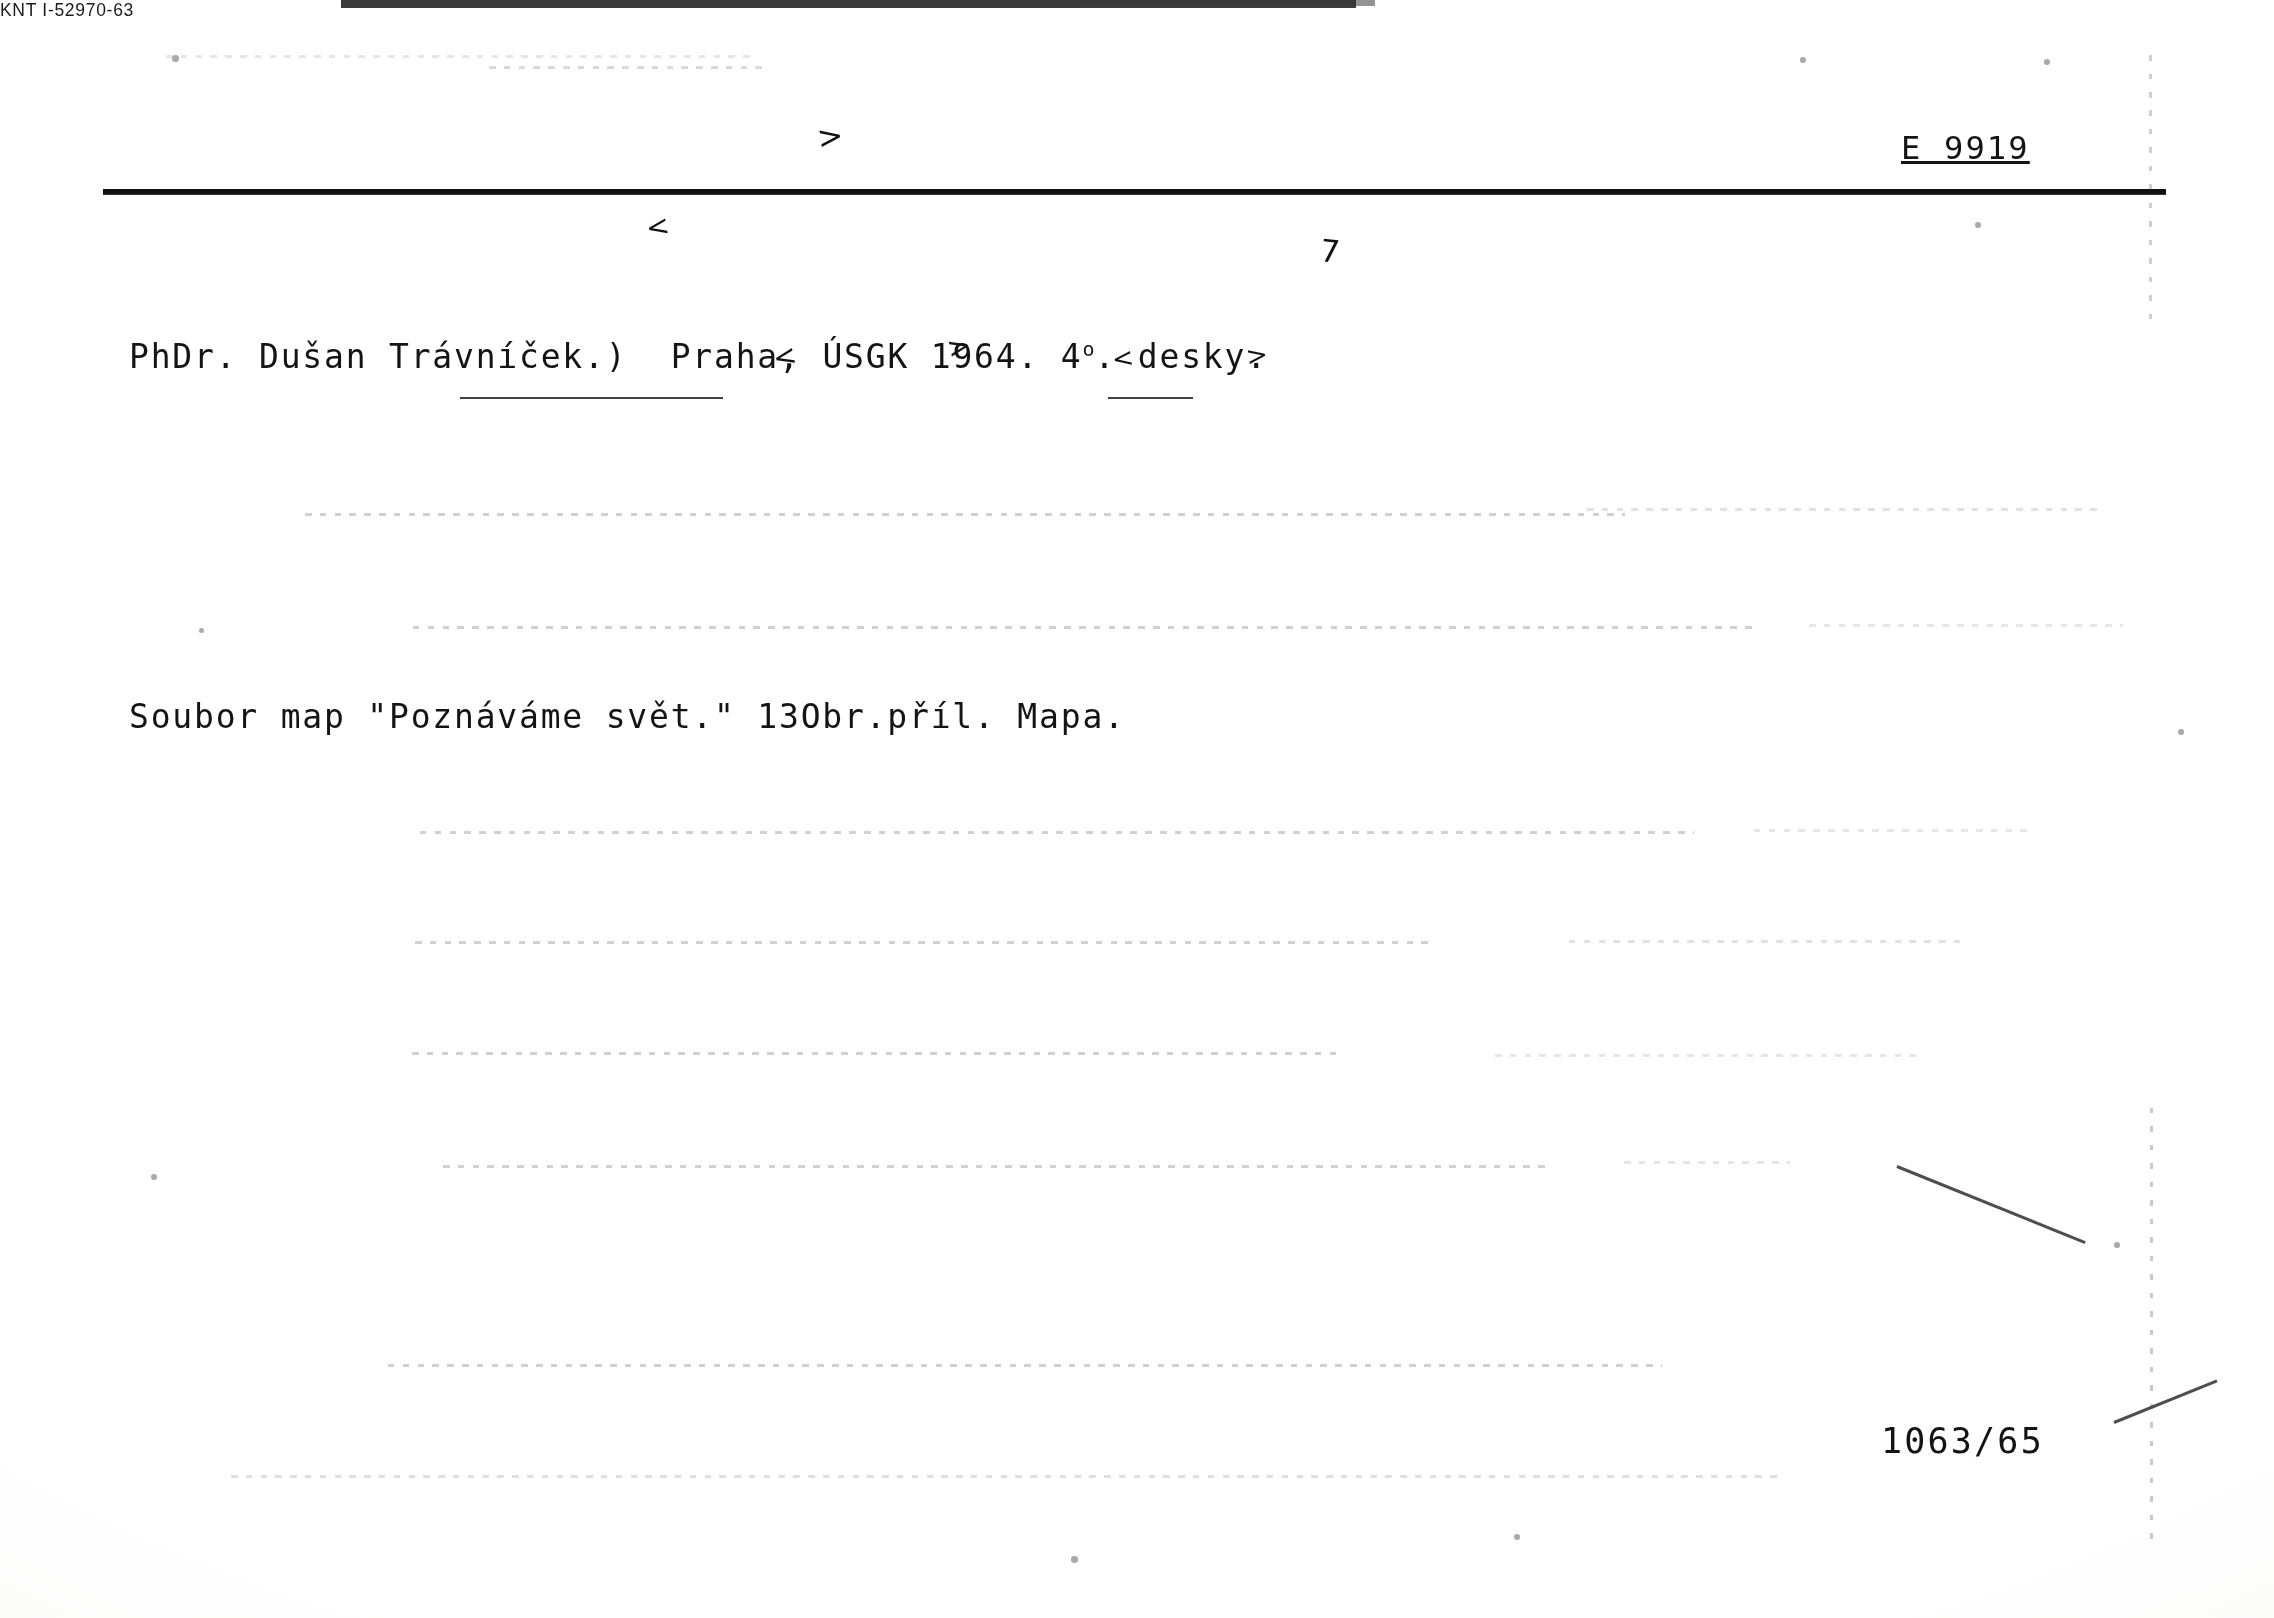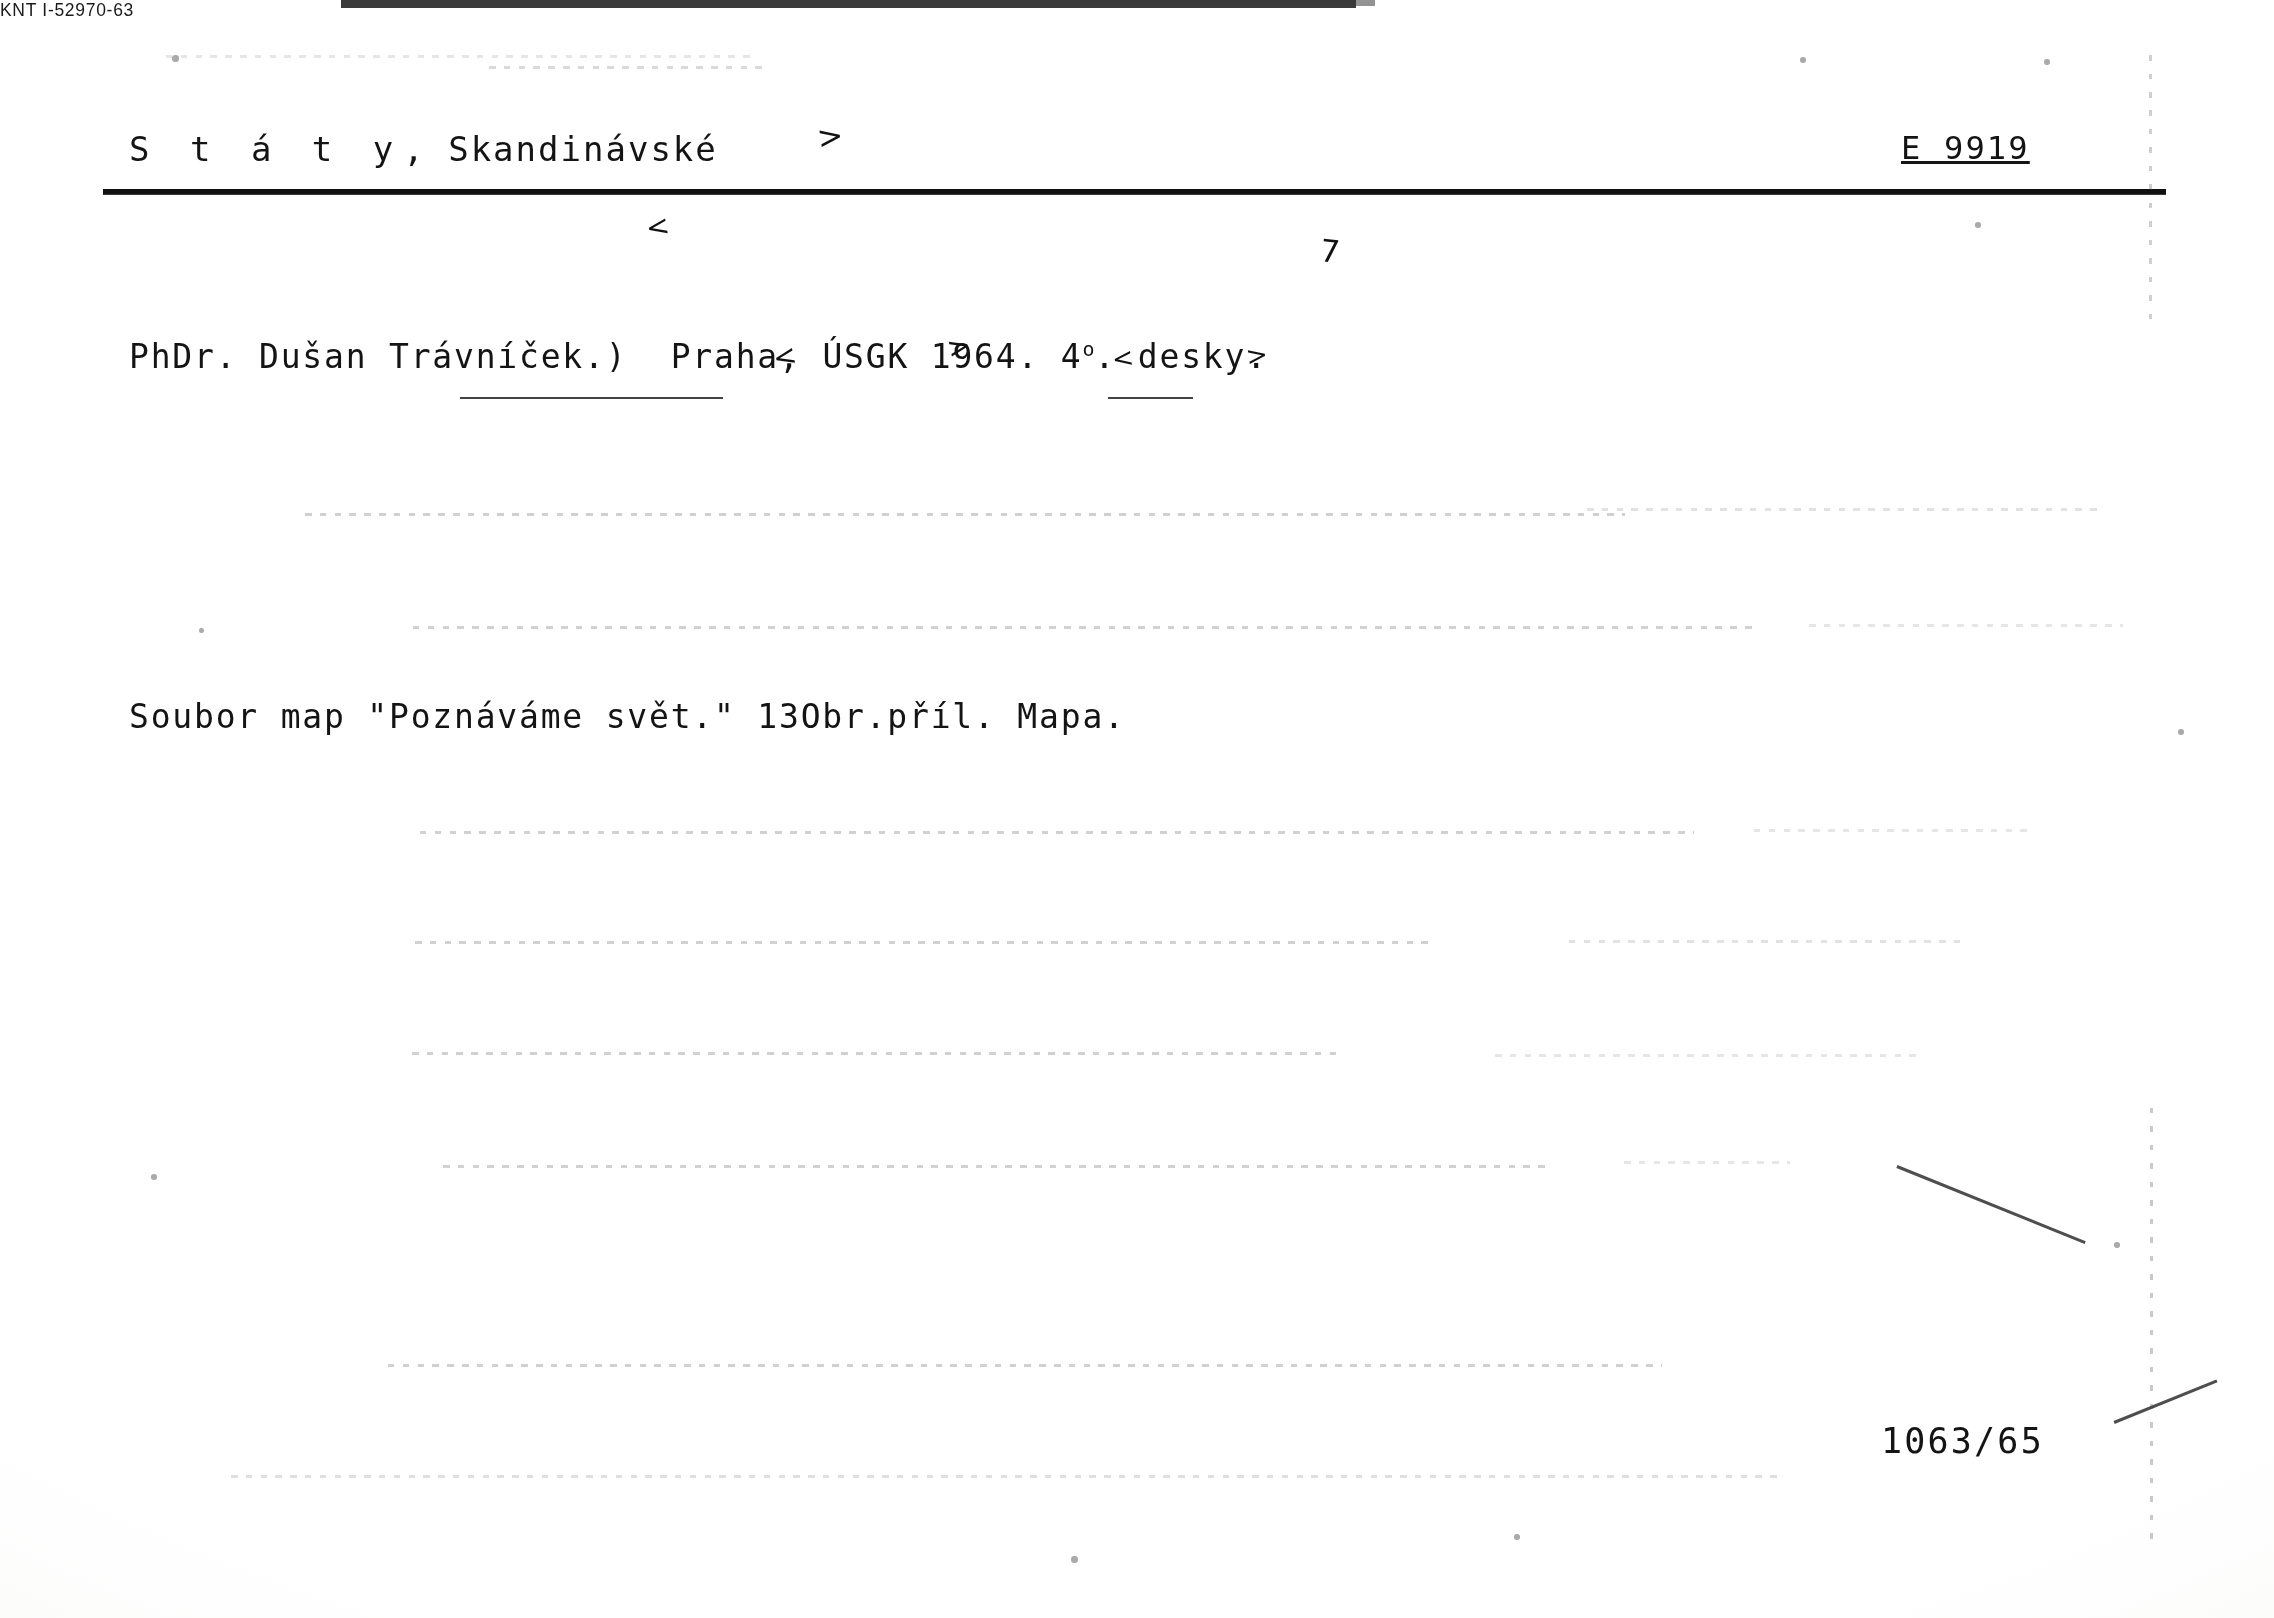--- a/index.html
+++ b/index.html
@@ -187,21 +187,20 @@
   }
 </style>
 </head>
 <body>
 
 <div class="card">
 
   <div class="top-edge-artifact"></div>
   <div class="top-edge-artifact2"></div>
 
-  <div class="tw heading"><span class="spaced">S t á t y</span><span>, Skandinávské</span></div>
 
   <div class="tw refno">E 9919</div>
 
   <div class="header-rule"></div>
 
 
   <div class="tw body-line-2"><span>PhDr. Dušan Trávníček.)</span>  <span>Praha,</span> <span>ÚSGK</span> <span>1964.</span> <span>4</span><span class="sup">o</span><span>. desky.</span></div>
 
   <div class="tw note-line">Soubor map "Poznáváme svět." 13Obr.příl. Mapa.</div>
 

